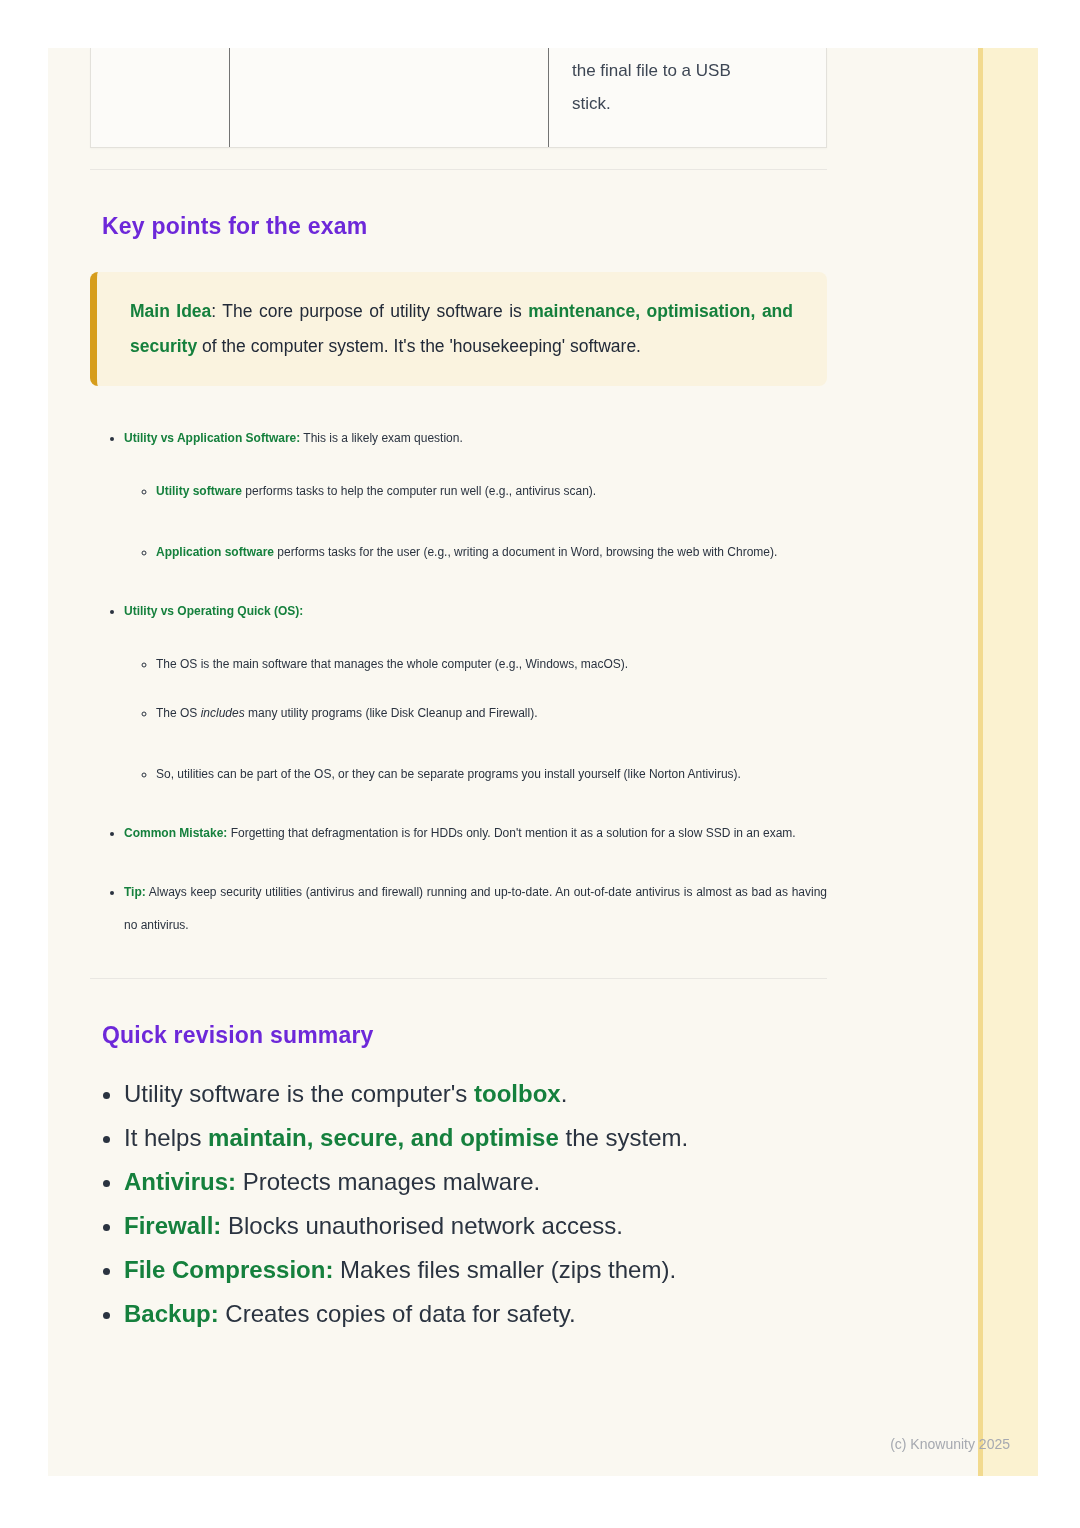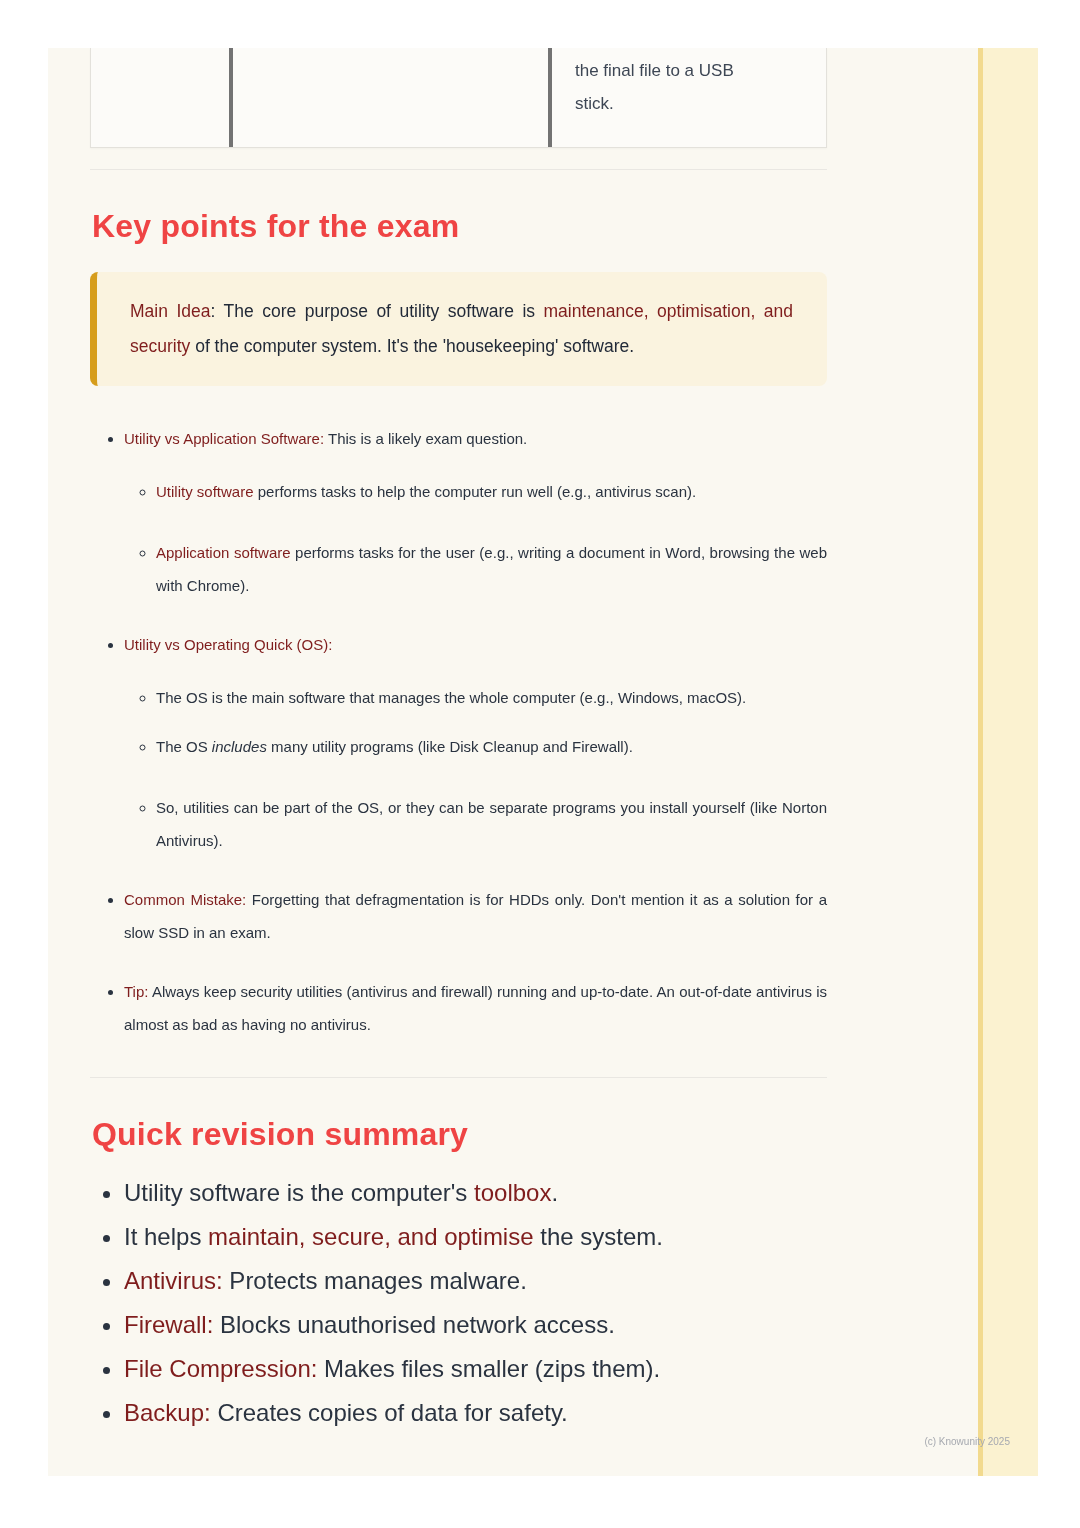--- a/index.html
+++ b/index.html
@@ -34,45 +34,45 @@
   .table-frag {
     display: flex;
     height: 100px;
     background: #fcfbf8;
     border: 1px solid #e3e1db;
     border-top: none;
     box-sizing: border-box;
     box-shadow: 0 1px 2px rgba(0,0,0,0.03);
   }
   .table-frag .cell { box-sizing: border-box; }
-  .table-frag .cell + .cell { border-left: 4px solid #737373; }
+  .table-frag .cell + .cell { border-left: 1px solid #737373; }
   .c1 { width: 138px; }
   .c2 { width: 319px; }
   .c3 { flex: 1; padding: 6px 20px 0 23px; }
   .c3 p {
     margin: 0;
     font-size: 17px;
     line-height: 33px;
     color: #3d4654;
     width: 200px;
   }
   
   .divider {
     height: 1px;
     background: #e9e7e2;
     margin-top: 21px;
   }
   .divider.second { margin-top: 36px; }
   
   h2.gold {
-    margin: 36px 0 0 2px;
-    font-size: 32px;
+    margin: 36px 0 0 12px;
+    font-size: 23px;
     line-height: 40px;
     font-weight: 700;
-    color: #ef4444;
+    color: #6d28d9;
     letter-spacing: 0.2px;
   }
   
   .callout {
     margin-top: 26px;
     background: #faf3df;
     border-left: 7px solid #d69d1c;
     border-radius: 8px;
     padding: 22px 34px 22px 33px;
     box-sizing: border-box;
@@ -85,21 +85,21 @@
     color: #222a38;
   }
   
   ul.lv1 {
     margin: 36px 0 0 0;
     padding-left: 34px;
     list-style: disc;
   }
   ul.lv1 > li {
     margin-bottom: 26px;
-    font-size: 15px;
+    font-size: 12px;
     line-height: 33px;
     text-align: justify;
   }
   ul.lv2 {
     margin: 20px 0 0 0;
     padding-left: 32px;
     list-style: circle;
   }
   ul.lv2 > li {
     margin-bottom: 16px;
@@ -109,28 +109,28 @@
   ul.summary {
     margin: 22px 0 0 0;
     padding-left: 34px;
     list-style: disc;
   }
   ul.summary > li {
     margin-bottom: 11px;
     font-size: 24px;
     line-height: 33px;
   }
-  .b { font-weight: 400; color: #7f1d1d; }
+  .b { font-weight: 700; color: #15803d; }
   .i { font-style: italic; }
   
   .watermark {
     position: absolute;
     top: 1436px;
     right: 70px;
-    font-size: 10px;
+    font-size: 14px;
     color: #a6a9b0;
     z-index: 3;
   }
 </style>
 </head>
 <body>
 
 <div class="page">
   <div class="content">
 

